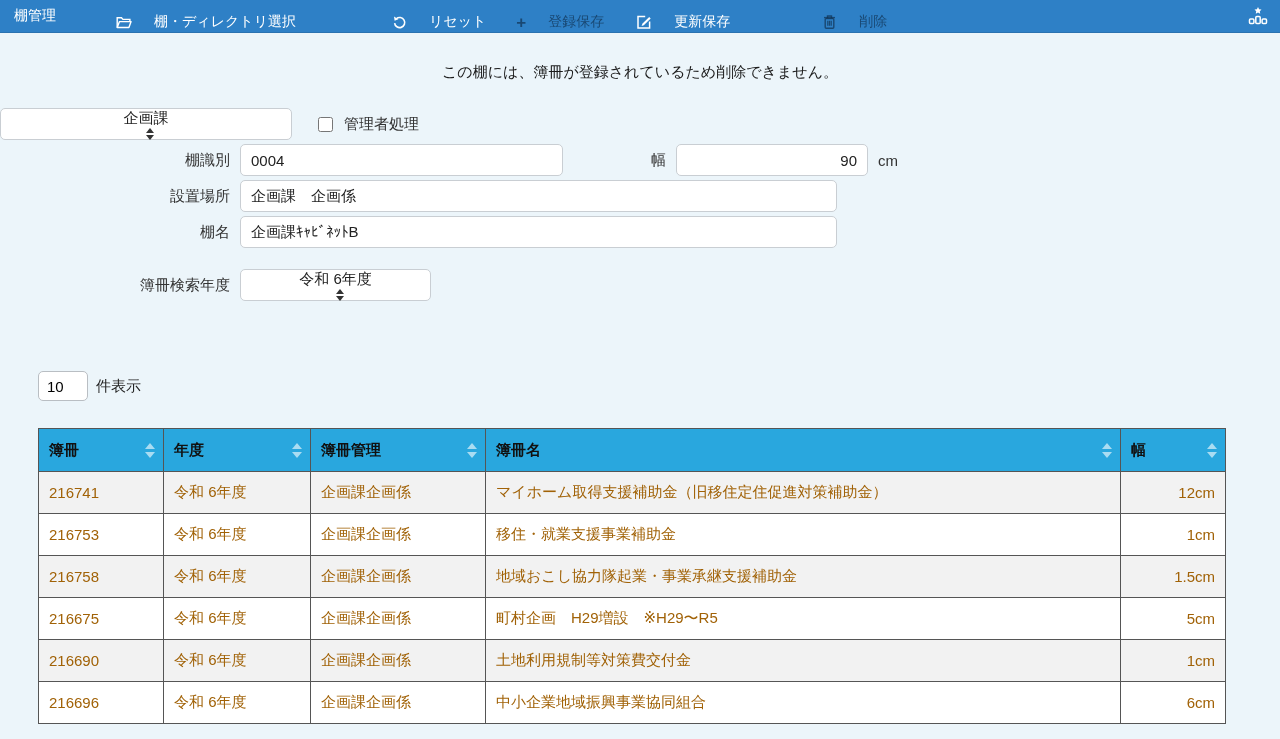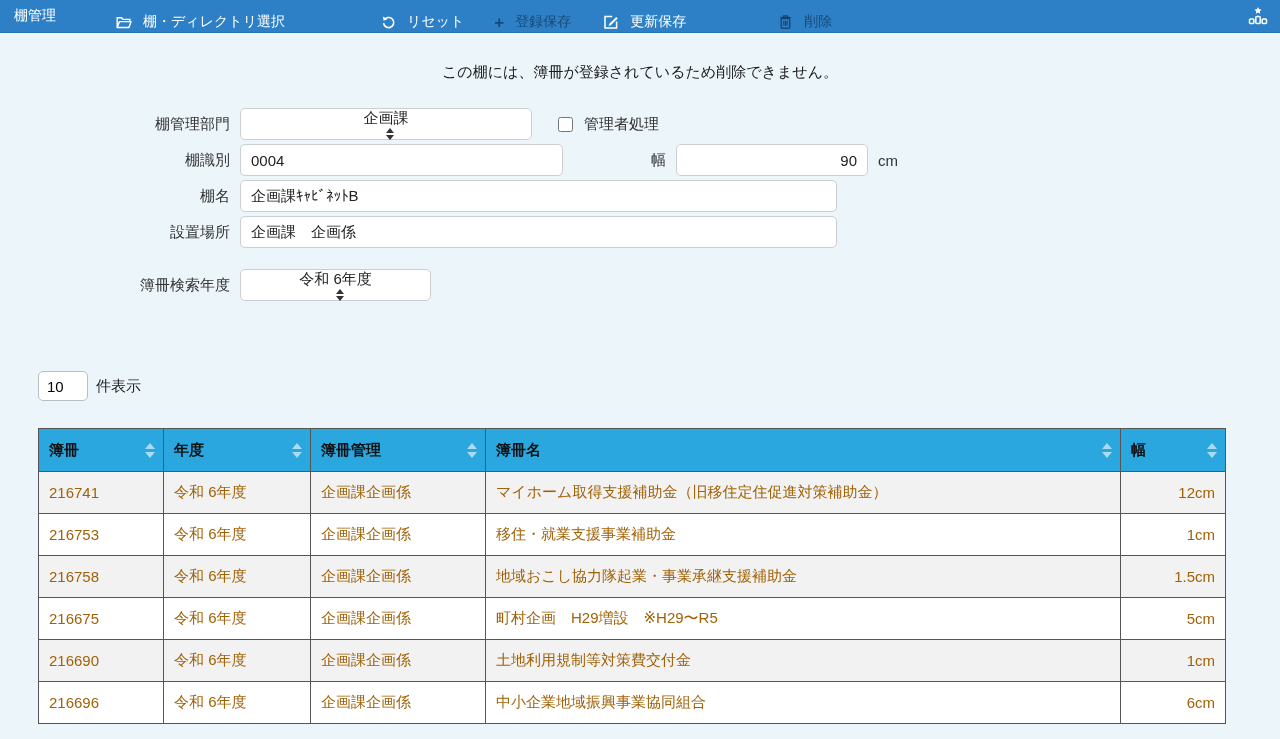--- a/index.html
+++ b/index.html
@@ -9,21 +9,21 @@
   body{
     margin:0; width:1280px; height:739px; overflow:hidden;
     background:var(--page-bg);
     font-family:"Liberation Sans","DejaVu Sans",sans-serif;
     color:#222;
   }
   
   .navbar{height:33px; background:var(--navbar); display:flex; align-items:center;
     padding:0 12px; color:#fff; font-size:14px; border-bottom:1px solid #2a72b0;}
   .brand{margin-left:2px; cursor:default;}
-  .nav-item{display:flex; align-items:center; gap:11px; cursor:pointer; white-space:nowrap;margin-top:12px;}
+  .nav-item{display:flex; align-items:center; gap:22px; cursor:pointer; white-space:nowrap;margin-top:12px;}
   .nav-item svg{display:block;}
   .nav-item.disabled{color:rgba(0,10,25,.48); cursor:default;}
   .ni-1{margin-left:60px;} .ni-2{margin-left:96px;} .ni-3{margin-left:30px;}
   .ni-4{margin-left:32px;} .ni-5{margin-left:92px;}
   .nav-right{margin-left:auto; display:flex; align-items:center; cursor:pointer;}
   .plus-glyph{font-size:17px; font-weight:700; line-height:1;}
   
   .msg{margin-top:30px; text-align:center; font-size:15px; color:#1a1a1a;}
   
   .form{margin-top:26px;}
@@ -129,48 +129,47 @@
       <rect x="14.1" y="14" width="4.4" height="4.6" rx="1" fill="none" stroke="#fff" stroke-width="1.5"></rect>
     </svg>
   </span>
 </div>
 
 <div class="msg">この棚には、簿冊が登録されているため削除できません。</div>
 
 <div class="form">
 
   <div class="form-row">
-    <span class="flabel">棚管理部門</span>
     <div class="selectbox w-dept">
       <span>企画課</span>
       <span class="caret">
           <span class="c-up"></span>
           <span class="c-down"></span>
         </span>
     </div>
     <input type="checkbox" class="chk" style="">
     <span class="chk-label">管理者処理</span>
   </div>
 
   <div class="form-row">
     <span class="flabel">棚識別</span>
     <input class="input w-id" value="0004" style="">
     <span class="width-label">幅</span>
     <input class="input w-width" value="90" style="">
     <span class="unit">cm</span>
   </div>
 
   <div class="form-row">
+    <span class="flabel">設置場所</span>
+    <input class="input w-loc" value="企画課　企画係" style="">
+  </div>
+
+  <div class="form-row">
     <span class="flabel">棚名</span>
     <input class="input w-name" value="企画課ｷｬﾋﾞﾈｯﾄB" style="">
-  </div>
-
-  <div class="form-row">
-    <span class="flabel">設置場所</span>
-    <input class="input w-loc" value="企画課　企画係" style="">
   </div>
 
   <div class="form-row year-row">
     <span class="flabel">簿冊検索年度</span>
     <div class="selectbox w-year">
       <span>令和 6年度</span>
       <span class="caret">
           <span class="c-up"></span>
           <span class="c-down"></span>
         </span>

